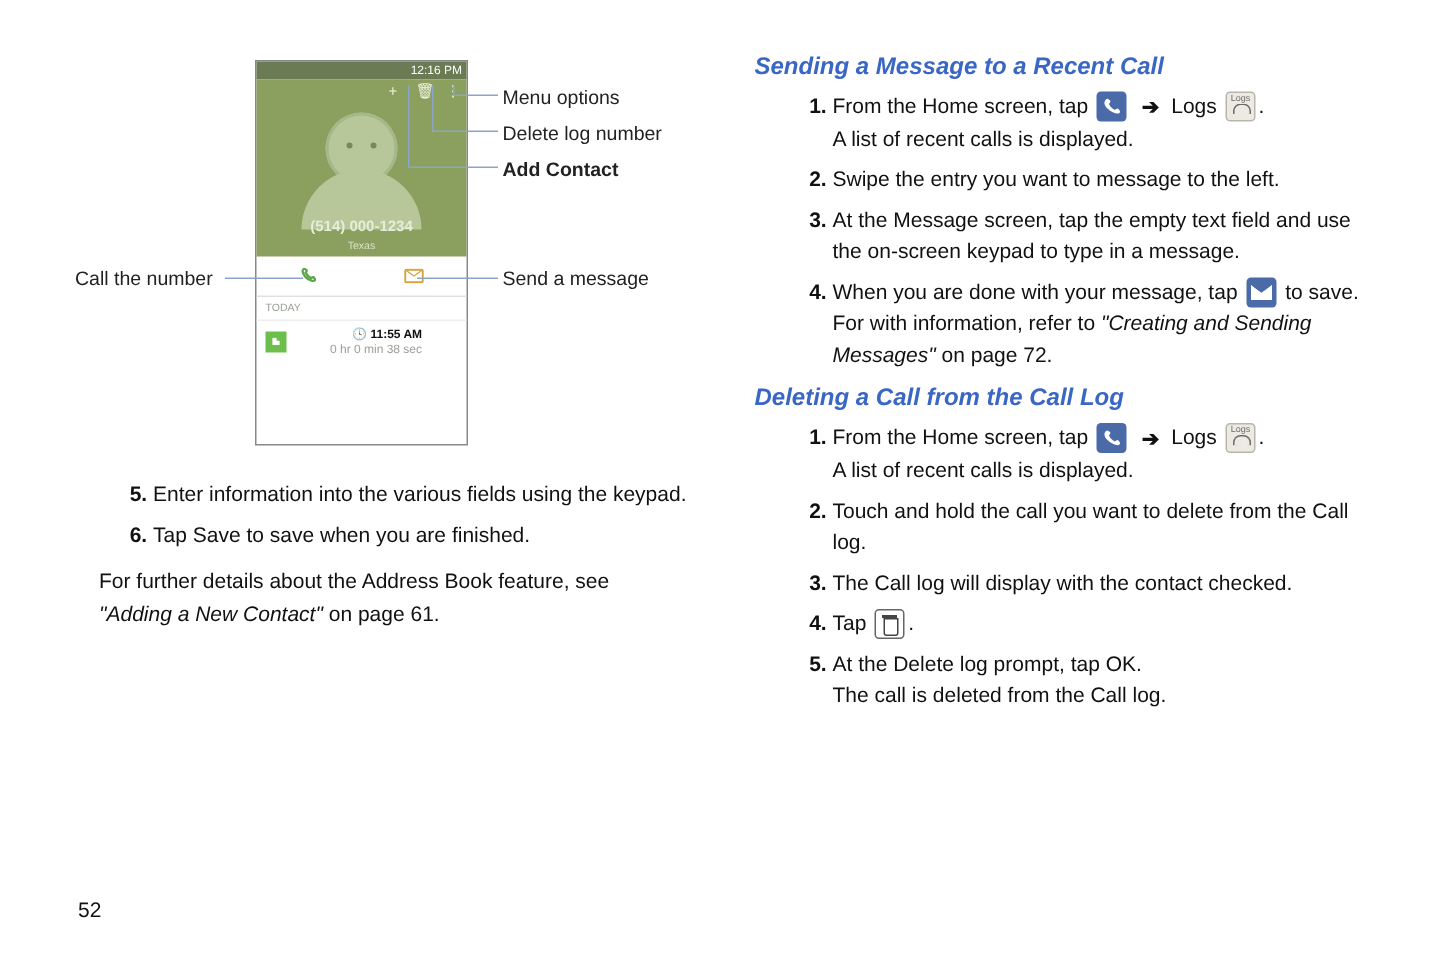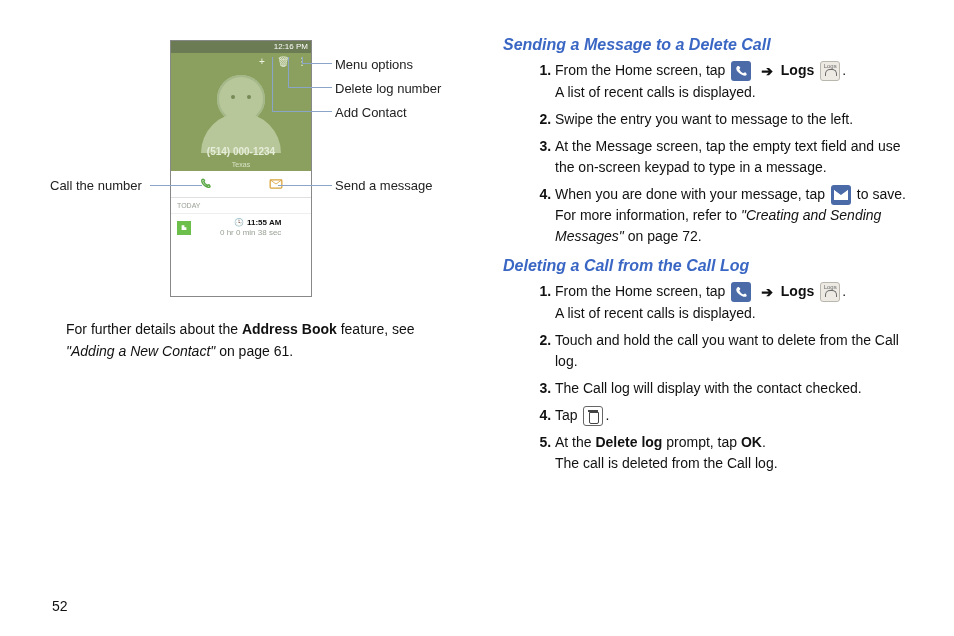--- a/index.html
+++ b/index.html
@@ -177,21 +177,21 @@
     line-height:1.55;
     padding-left:16px;
   }
   .subhead{
     font-style:italic;
     font-weight:bold;
     color:#3a66c4;
     font-size:16px;
     margin:6px 0 6px 0;
   }
-  .b{font-weight:bold;}
+  .b{font-weight:normal;}
   .i{font-style:italic;}
 
   .inline-icon{
     display:inline-block;
     vertical-align:middle;
     width:20px;height:20px;
     border-radius:3px;
     background:#4a6aa8;
     position:relative;
     margin:0 2px;
@@ -303,52 +303,58 @@
       </div>
 
       <div class="label" style="left:285px;top:27px;">Menu options</div>
       <div class="leader" style="left:252px;top:33px;width:30px;"></div>
       <div class="leader-v" style="left:252px;top:27px;height:6px;"></div>
 
       <div class="label" style="left:285px;top:51px;">Delete log number</div>
       <div class="leader" style="left:238px;top:57px;width:44px;"></div>
       <div class="leader-v" style="left:238px;top:27px;height:30px;"></div>
 
-      <div class="label" style="left:285px;top:75px;">Add Contact</div>
+      <div class="label" style="left:285px;top:75px;font-weight:bold;">Add Contact</div>
       <div class="leader" style="left:222px;top:81px;width:60px;"></div>
       <div class="leader-v" style="left:222px;top:27px;height:54px;"></div>
 
       <div class="label" style="left:0px;top:148px;">Call the number</div>
       <div class="leader" style="left:100px;top:155px;width:52px;"></div>
 
       <div class="label" style="left:285px;top:148px;">Send a message</div>
       <div class="leader" style="left:228px;top:155px;width:54px;"></div>
     </div>
 
+    <ol class="steps" start="5">
+      <li>Enter information into the various fields using the keypad.</li>
+      <li>
+        <span>Tap </span><span class="b">Save</span><span> to save when you are finished.</span>
+      </li>
+    </ol>
     <p class="para">
       <span>For further details about the </span><span class="b">Address Book</span><span> feature, see </span><br>
       <span class="i">"Adding a New Contact"</span><span> on page 61.</span>
     </p>
   </div>
 
   <div class="col col-right">
-    <div class="subhead">Sending a Message to a Delete Call</div>
+    <div class="subhead">Sending a Message to a Recent Call</div>
     <ol class="steps">
       <li>
         <span>From the Home screen, tap </span><span class="inline-icon phone-i"></span>
         <span class="arrow">➔</span>
         <span class="b">Logs</span>
         <span class="inline-icon logs-i"></span><span>.</span><br>
         <span>A list of recent calls is displayed.</span>
       </li>
       <li>Swipe the entry you want to message to the left.</li>
       <li>At the Message screen, tap the empty text field and use the on-screen keypad to type in a message.</li>
       <li>
         <span>When you are done with your message, tap </span><span class="inline-icon send-i"><span class="env"></span><span class="flap"></span></span><span> to save.</span><br>
-        <span>For more information, refer to </span><span class="i">"Creating and Sending Messages"</span><span>  on page 72.</span>
+        <span>For with information, refer to </span><span class="i">"Creating and Sending Messages"</span><span>  on page 72.</span>
       </li>
     </ol>
 
     <div class="subhead">Deleting a Call from the Call Log</div>
     <ol class="steps">
       <li>
         <span>From the Home screen, tap </span><span class="inline-icon phone-i"></span>
         <span class="arrow">➔</span>
         <span class="b">Logs</span>
         <span class="inline-icon logs-i"></span><span>.</span><br>

